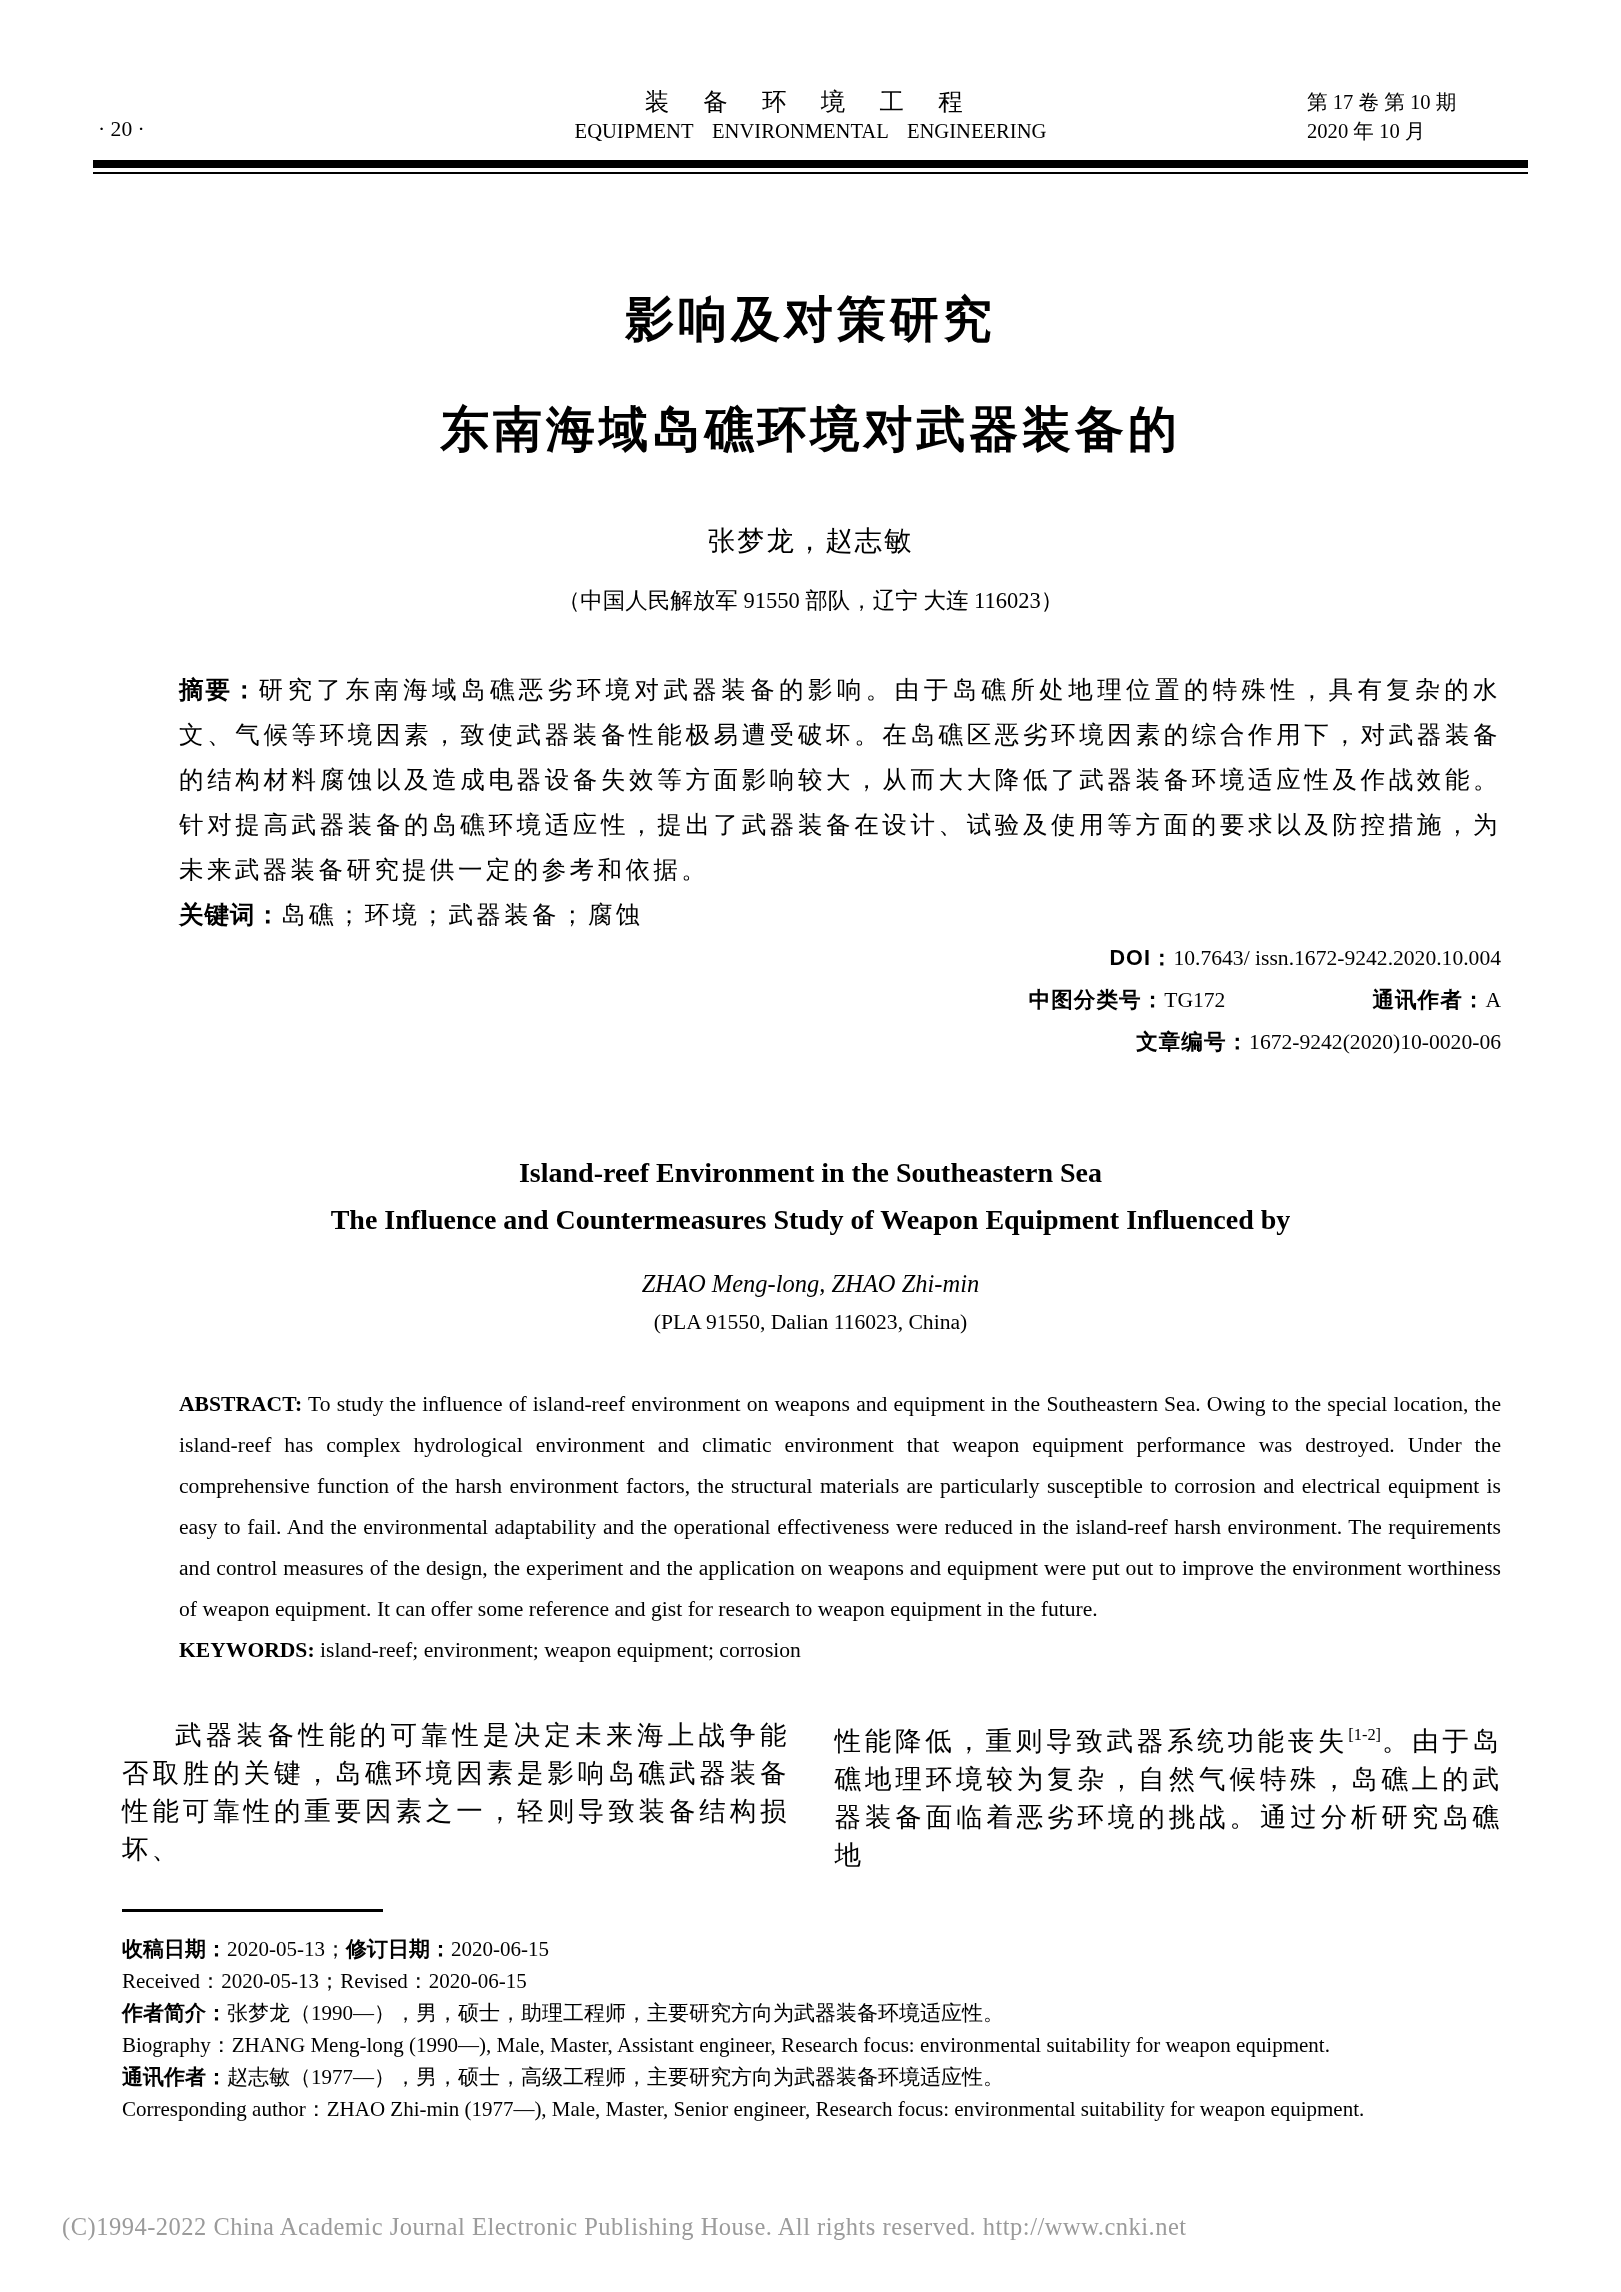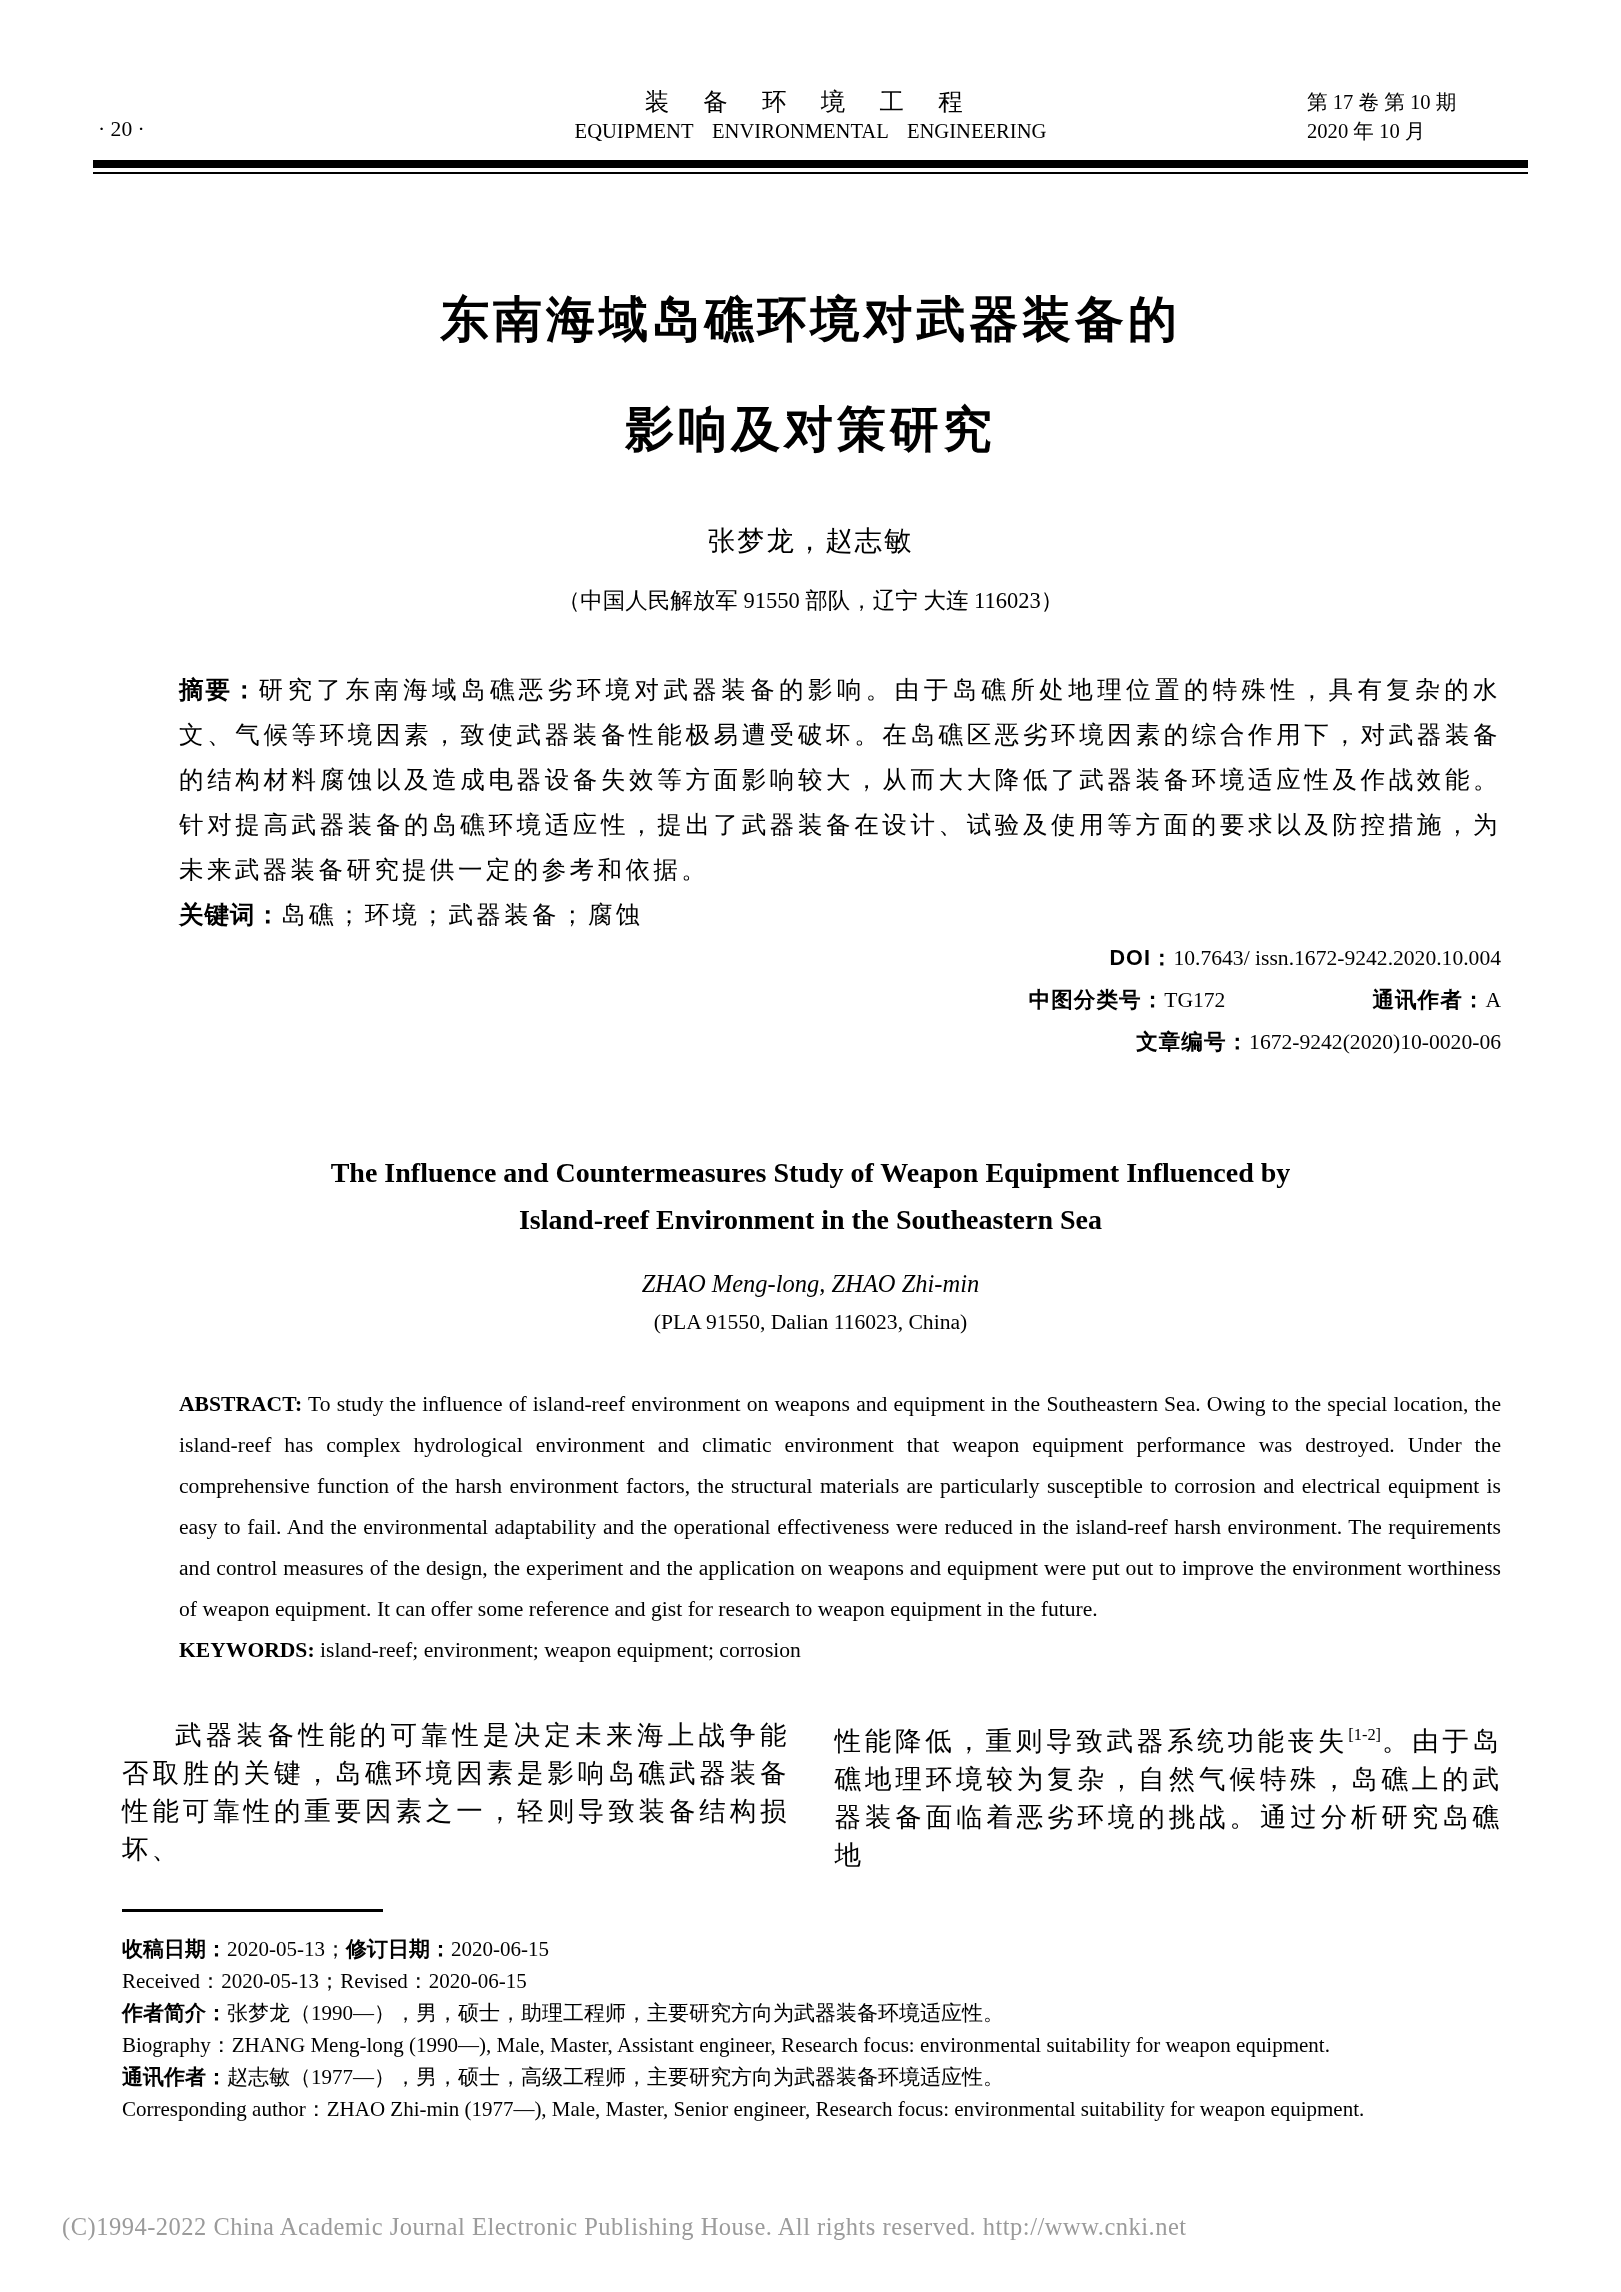--- a/index.html
+++ b/index.html
@@ -149,41 +149,41 @@
     </div>
     <div class="rh-right">
       <div>第 17 卷  第 10 期</div>
       <div>2020 年 10 月</div>
     </div>
   </div>
   <div class="rule-thick"></div>
   <div class="rule-thin"></div>
 
   <h1 class="title-cn">
+    <div>影响及对策研究</div>
     <div>东南海域岛礁环境对武器装备的</div>
-    <div>影响及对策研究</div>
   </h1>
 
   <div class="authors-cn">张梦龙，赵志敏</div>
   <div class="affiliation-cn">（中国人民解放军 91550 部队，辽宁 大连 116023）</div>
 
   <section class="abstract-cn">
     <p><span class="lbl">摘要：</span><span>研究了东南海域岛礁恶劣环境对武器装备的影响。由于岛礁所处地理位置的特殊性，具有复杂的水文、气候等环境因素，致使武器装备性能极易遭受破坏。在岛礁区恶劣环境因素的综合作用下，对武器装备的结构材料腐蚀以及造成电器设备失效等方面影响较大，从而大大降低了武器装备环境适应性及作战效能。针对提高武器装备的岛礁环境适应性，提出了武器装备在设计、试验及使用等方面的要求以及防控措施，为未来武器装备研究提供一定的参考和依据。</span></p>
     <p><span class="lbl">关键词：</span><span>岛礁；环境；武器装备；腐蚀</span></p>
   </section>
 
   <section class="meta">
     <p><span class="lbl">DOI：</span><span>10.7643/ issn.1672-9242.2020.10.004</span></p>
     <p><span class="lbl">中图分类号：</span><span>TG172</span><span class="gap"></span><span class="lbl">通讯作者：</span><span>A</span></p>
     <p><span class="lbl">文章编号：</span><span>1672-9242(2020)10-0020-06</span></p>
   </section>
 
   <h2 class="title-en">
+    <div>Island-reef Environment in the Southeastern Sea</div>
     <div>The Influence and Countermeasures Study of Weapon Equipment Influenced by</div>
-    <div>Island-reef Environment in the Southeastern Sea</div>
   </h2>
   <div class="authors-en">ZHAO Meng-long, ZHAO Zhi-min</div>
   <div class="affiliation-en">(PLA 91550, Dalian 116023, China)</div>
 
   <section class="abstract-en">
     <p><span class="lbl">ABSTRACT:</span> <span>To study the influence of island-reef environment on weapons and equipment in the Southeastern Sea. Owing to the special location, the island-reef has complex hydrological environment and climatic environment that weapon equipment performance was destroyed. Under the comprehensive function of the harsh environment factors, the structural materials are particularly susceptible to corrosion and electrical equipment is easy to fail. And the environmental adaptability and the operational effectiveness were reduced in the island-reef harsh environment. The requirements and control measures of the design, the experiment and the application on weapons and equipment were put out to improve the environment worthiness of weapon equipment. It can offer some reference and gist for research to weapon equipment in the future.</span></p>
     <p><span class="lbl">KEYWORDS:</span> <span>island-reef; environment; weapon equipment; corrosion</span></p>
   </section>
 
   <div class="columns">

